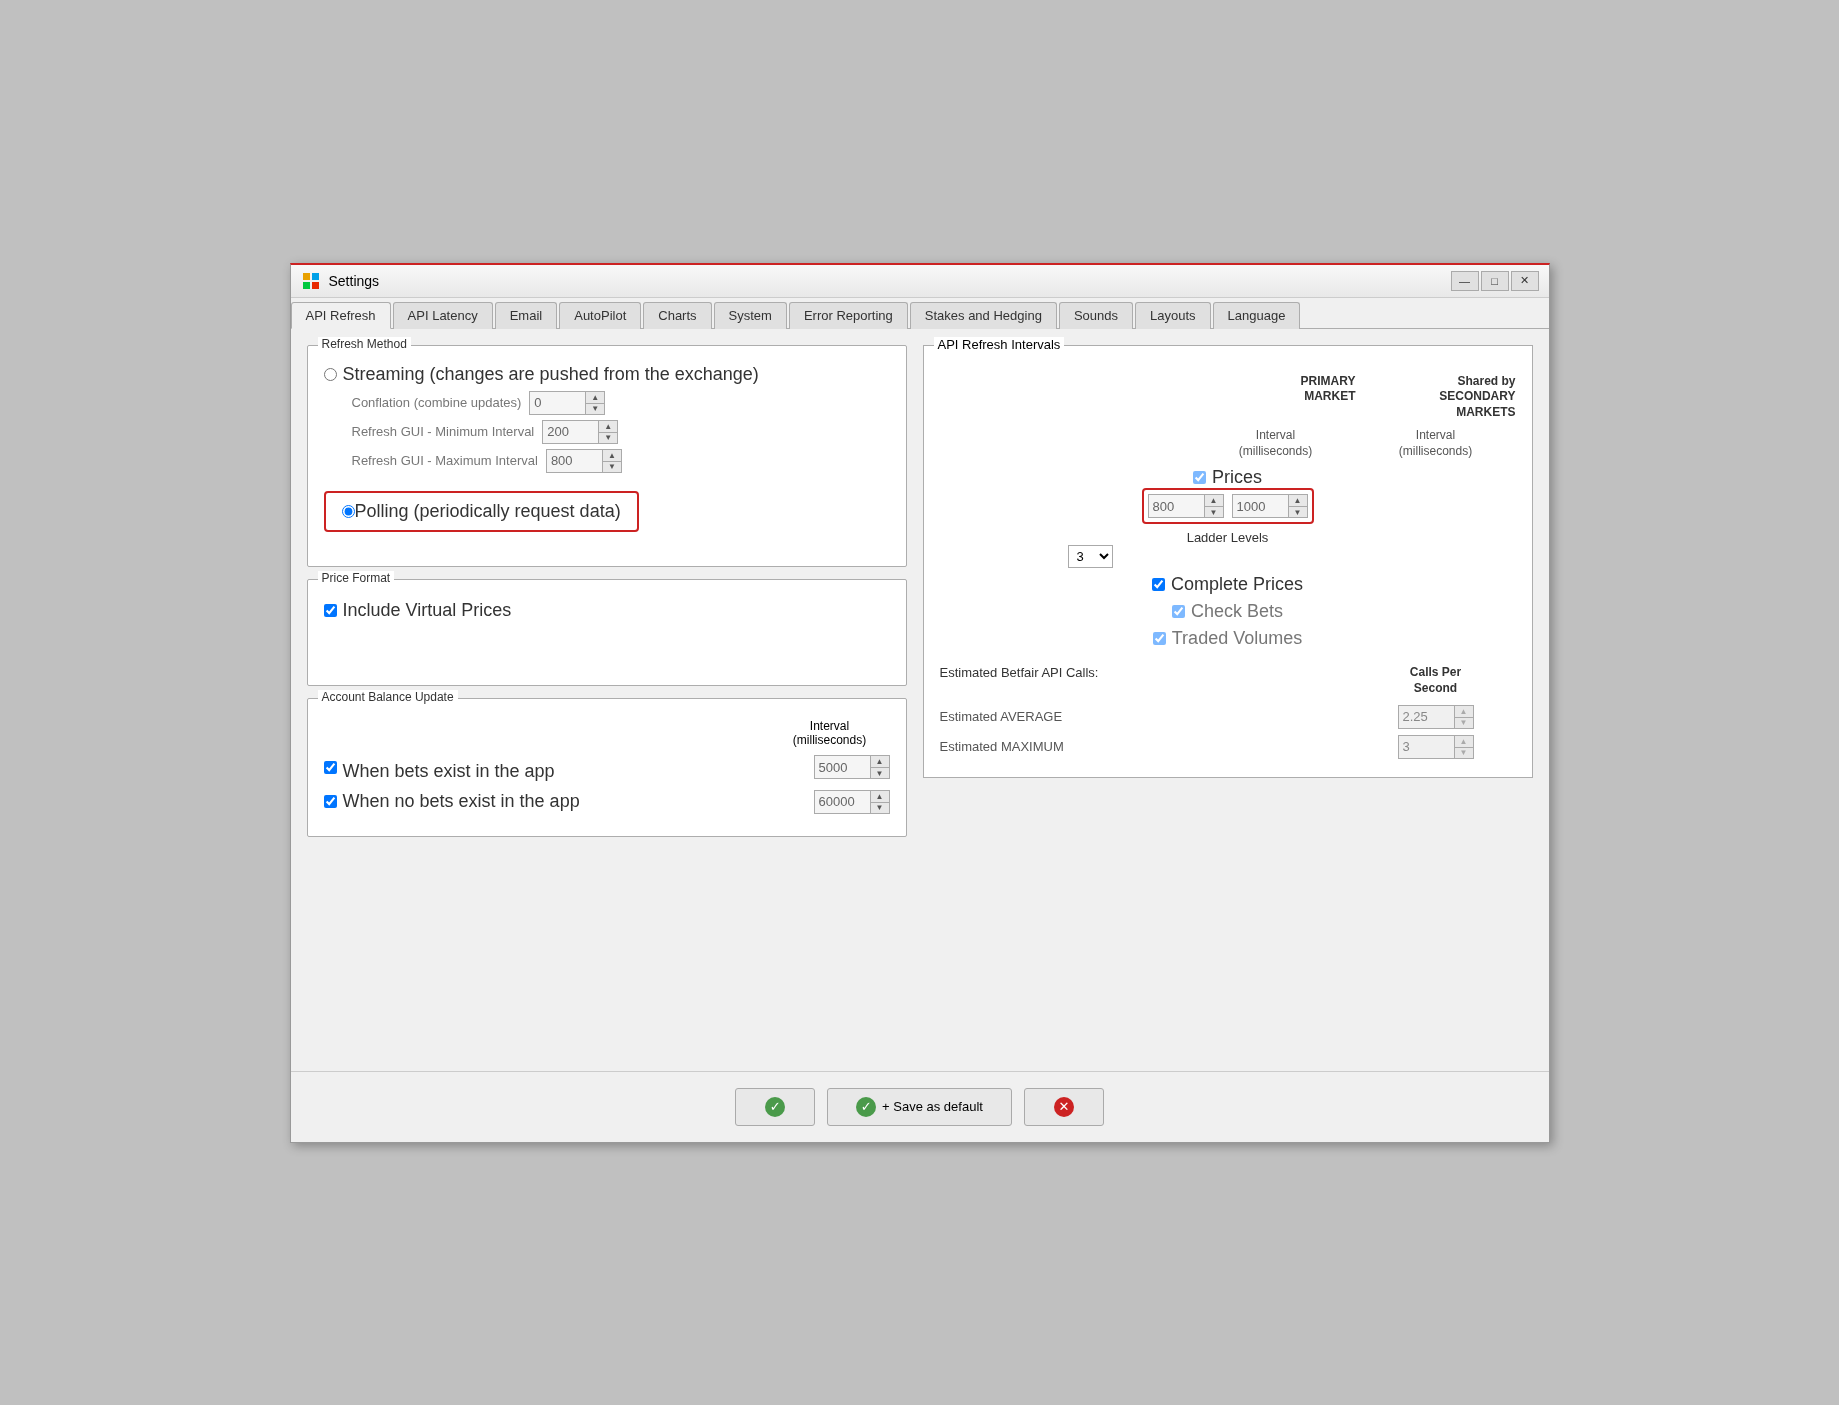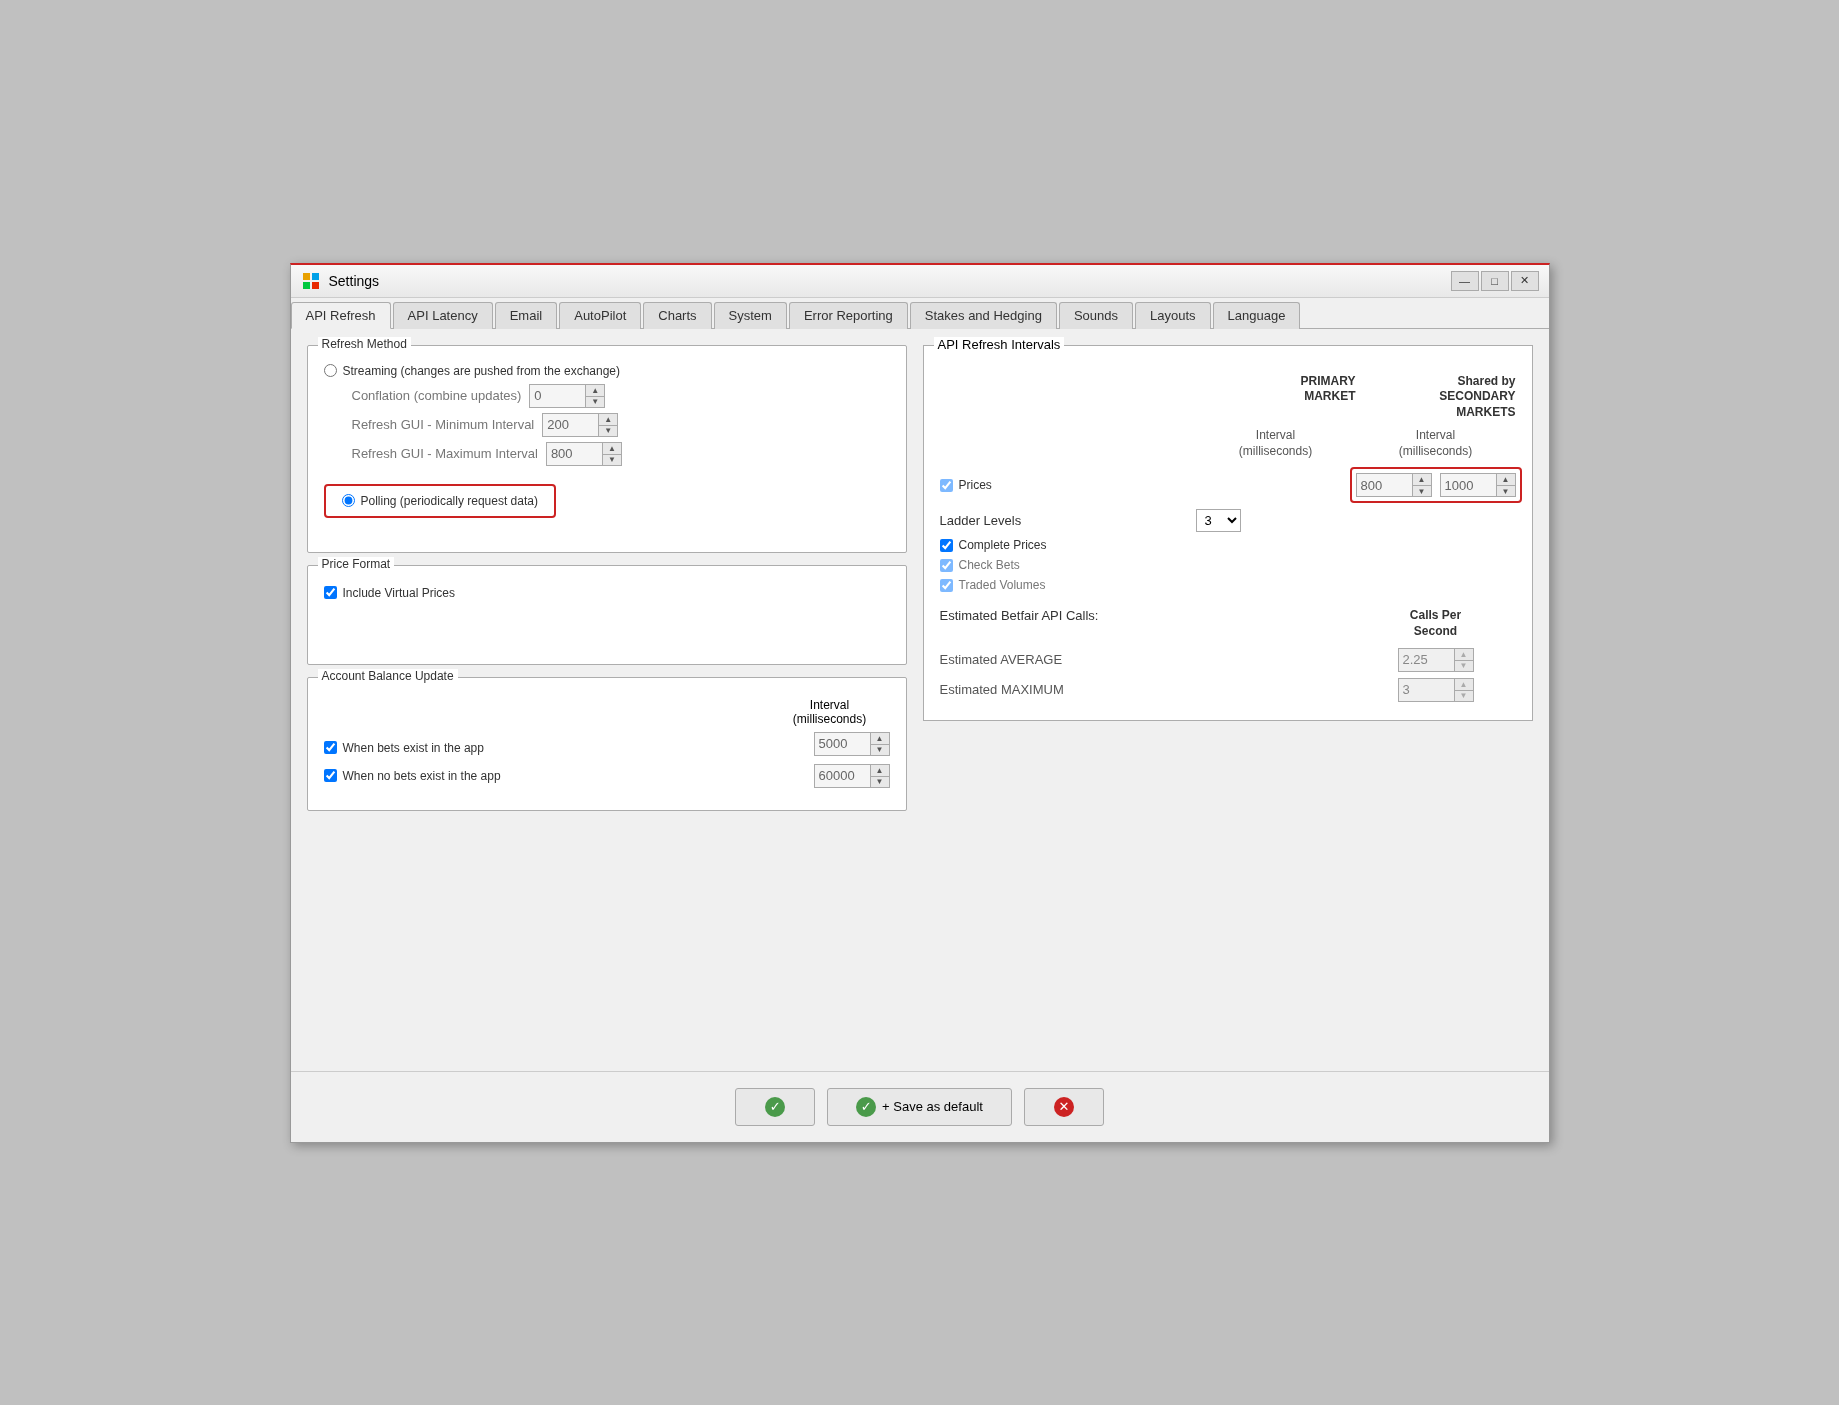--- a/index.html
+++ b/index.html
@@ -138,21 +138,21 @@
       align-items: center;
       gap: 6px;
       margin: 6px 0;
     }
     input[type="radio"], input[type="checkbox"] {
       margin: 0;
       cursor: pointer;
     }
     label {
       cursor: pointer;
-      font-size: 12px;
+      font-size: 18px;
       color: #333;
     }
 
     
     .indent-row {
       display: flex;
       align-items: center;
       gap: 8px;
       margin: 5px 0 5px 28px;
       color: #777;
@@ -235,20 +235,21 @@
       text-align: center;
       font-size: 12px;
       color: #555;
       line-height: 1.3;
     }
 
     .interval-row {
       display: flex;
       align-items: center;
       margin: 6px 0;
+      flex-direction: column;
     }
     .ir-label {
       flex: 1;
       font-size: 13px;
       color: #333;
       display: flex;
       align-items: center;
       gap: 6px;
     }
     .ir-spinbox {
@@ -267,21 +268,20 @@
     }
 
     
     .polling-highlight {
       border: 2px solid #cc2222;
       border-radius: 4px;
       padding: 8px 16px;
       margin: 8px 0;
       display: inline-flex;
       align-items: center;
-      gap: 6px;
     }
 
     
     select {
       border: 1px solid #aaa;
       background: white;
       padding: 2px 4px;
       font-size: 13px;
       cursor: pointer;
     }

